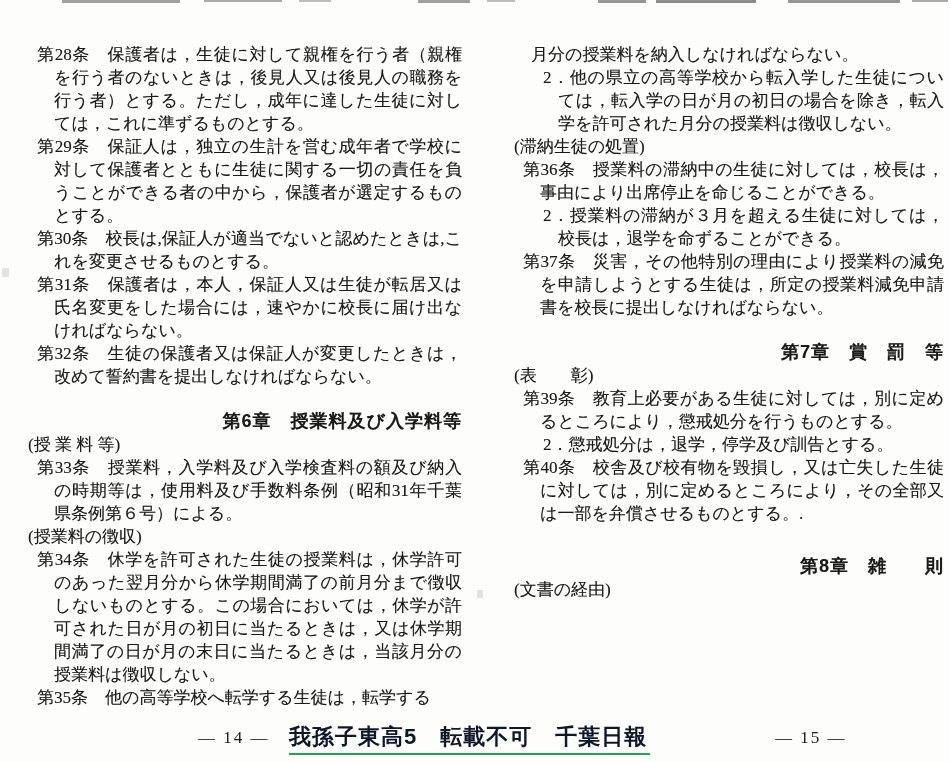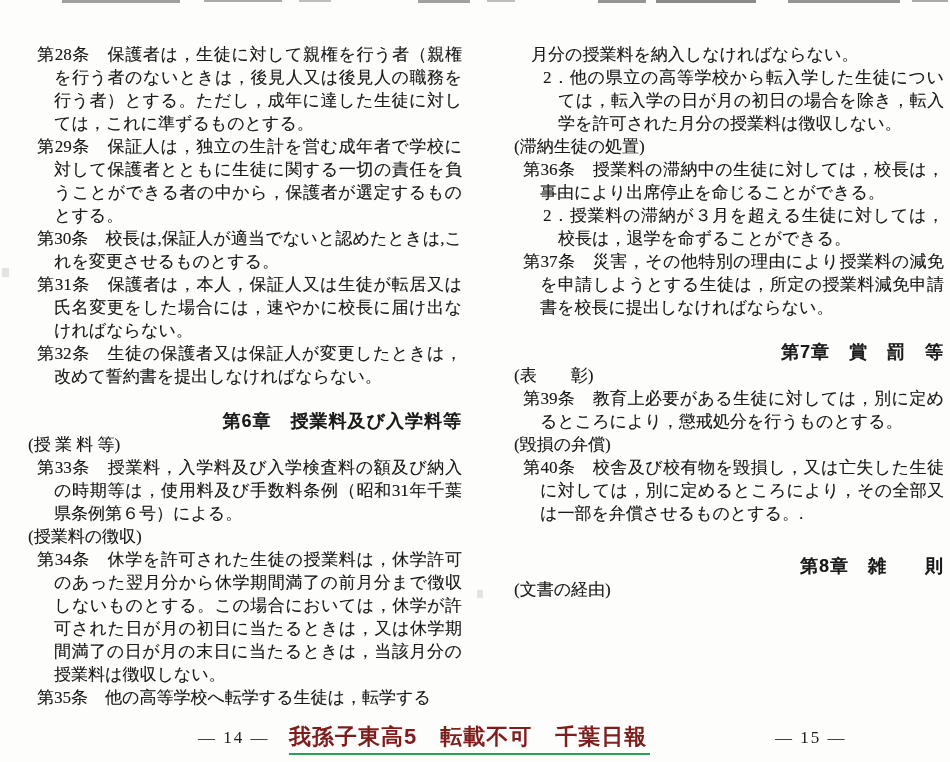--- a/index.html
+++ b/index.html
@@ -28,21 +28,21 @@
     font-family:"Liberation Sans","DejaVu Sans",sans-serif;
     font-weight:bold;font-size:18px;letter-spacing:1px;
   }
   .p-heading-last{margin-top:30px;}
   #footer{position:absolute;top:726px;left:0;width:924px;height:32px;font-size:17px;}
   .pagenum{position:absolute;top:2px;letter-spacing:2px;white-space:nowrap;}
   #pagenum-left{left:198px;}
   #pagenum-right{left:775px;}
   #stamp{
     position:absolute;left:289px;top:-4px;
-    color:#7f1d1d;border-bottom:2.5px solid #23a452;
+    color:#0f172a;border-bottom:2.5px solid #23a452;
     font-family:"Liberation Sans","DejaVu Sans",sans-serif;
     font-weight:bold;font-size:22px;letter-spacing:1px;
     padding:0 3px 1px 0;white-space:nowrap;
   }
   .smudge{position:absolute;background:#2e2e2e;}
   .speck{position:absolute;background:#000;}
 </style>
 </head>
 <body>
 
@@ -77,21 +77,21 @@
   <div class="col col-right">
     <p class="p-cont">月分の授業料を納入しなければならない。</p>
     <p class="p-sub">2．他の県立の高等学校から転入学した生徒については，転入学の日が月の初日の場合を除き，転入学を許可された月分の授業料は徴収しない。</p>
     <p class="p-label">(滞納生徒の処置)</p>
     <p class="p-article">第36条　授業料の滞納中の生徒に対しては，校長は，事由により出席停止を命じることができる。</p>
     <p class="p-sub">2．授業料の滞納が３月を超える生徒に対しては，校長は，退学を命ずることができる。</p>
     <p class="p-article">第37条　災害，その他特別の理由により授業料の減免を申請しようとする生徒は，所定の授業料減免申請書を校長に提出しなければならない。</p>
     <p class="p-heading">第7章　賞　罰　等</p>
     <p class="p-label">(表　　彰)</p>
     <p class="p-article">第39条　教育上必要がある生徒に対しては，別に定めるところにより，懲戒処分を行うものとする。</p>
-    <p class="p-label">(毀損の弁償)</p>
+    <p class="p-sub">2．懲戒処分は，退学，停学及び訓告とする。</p>
     <p class="p-article">第40条　校舎及び校有物を毀損し，又は亡失した生徒に対しては，別に定めるところにより，その全部又は一部を弁償させるものとする。.</p>
     <p class="p-heading p-heading-last">第8章　雑　　則</p>
     <p class="p-label">(文書の経由)</p>
   </div>
 
   <div id="footer">
     <span class="pagenum" id="pagenum-left">— 14 —</span>
     <span id="stamp">我孫子東高5　転載不可　千葉日報</span>
     <span class="pagenum" id="pagenum-right">— 15 —</span>
   </div>

